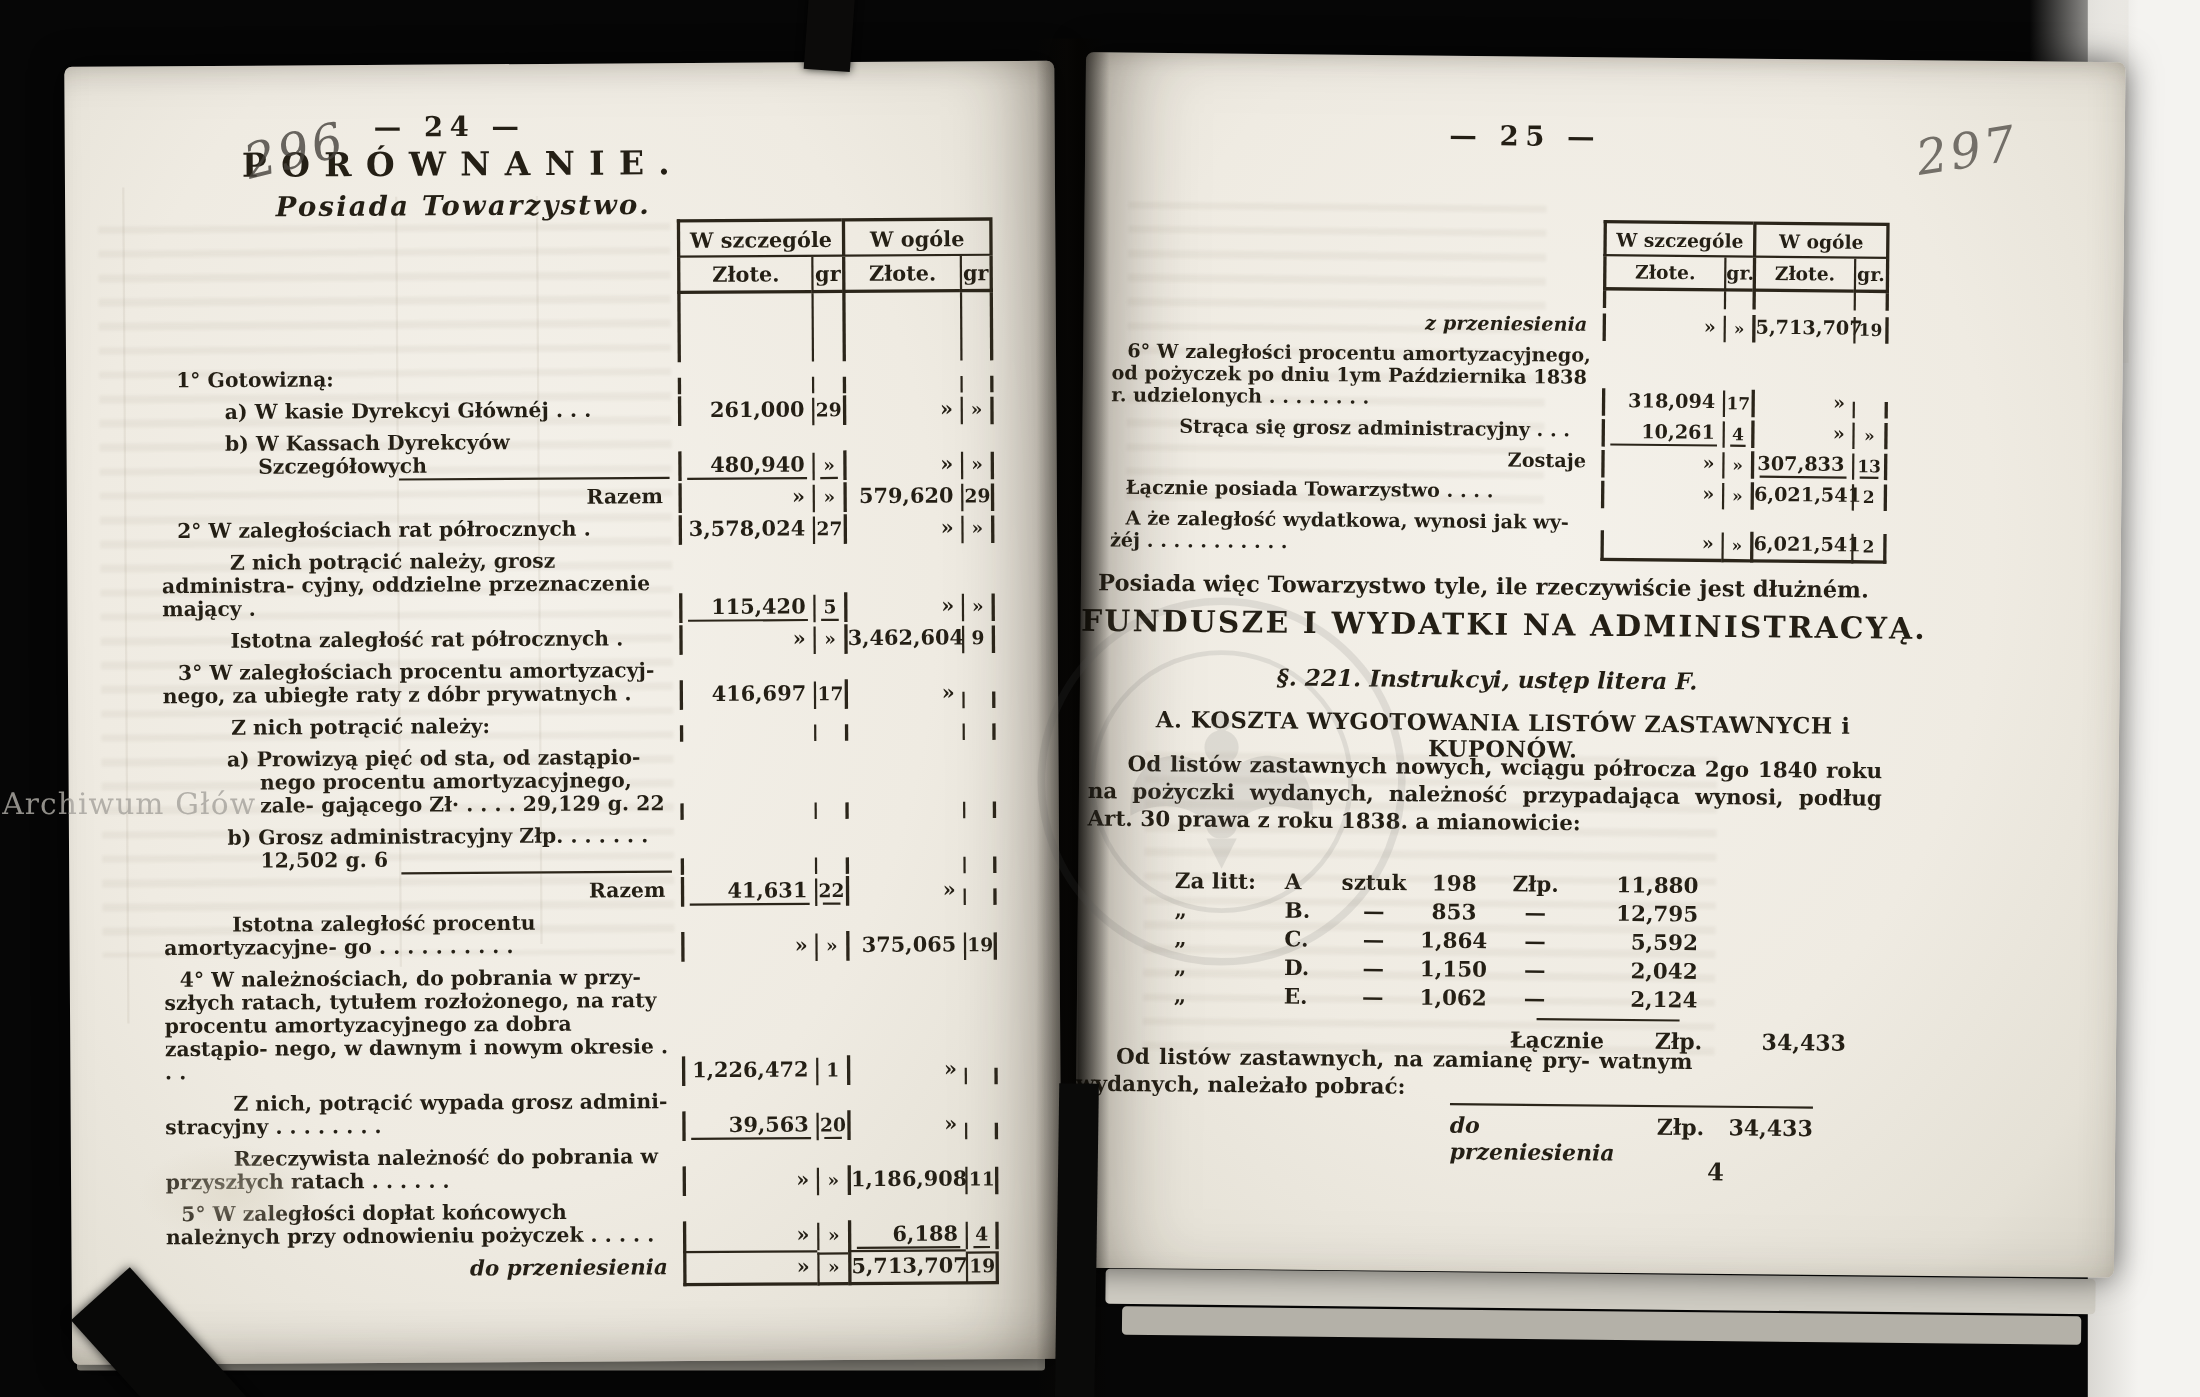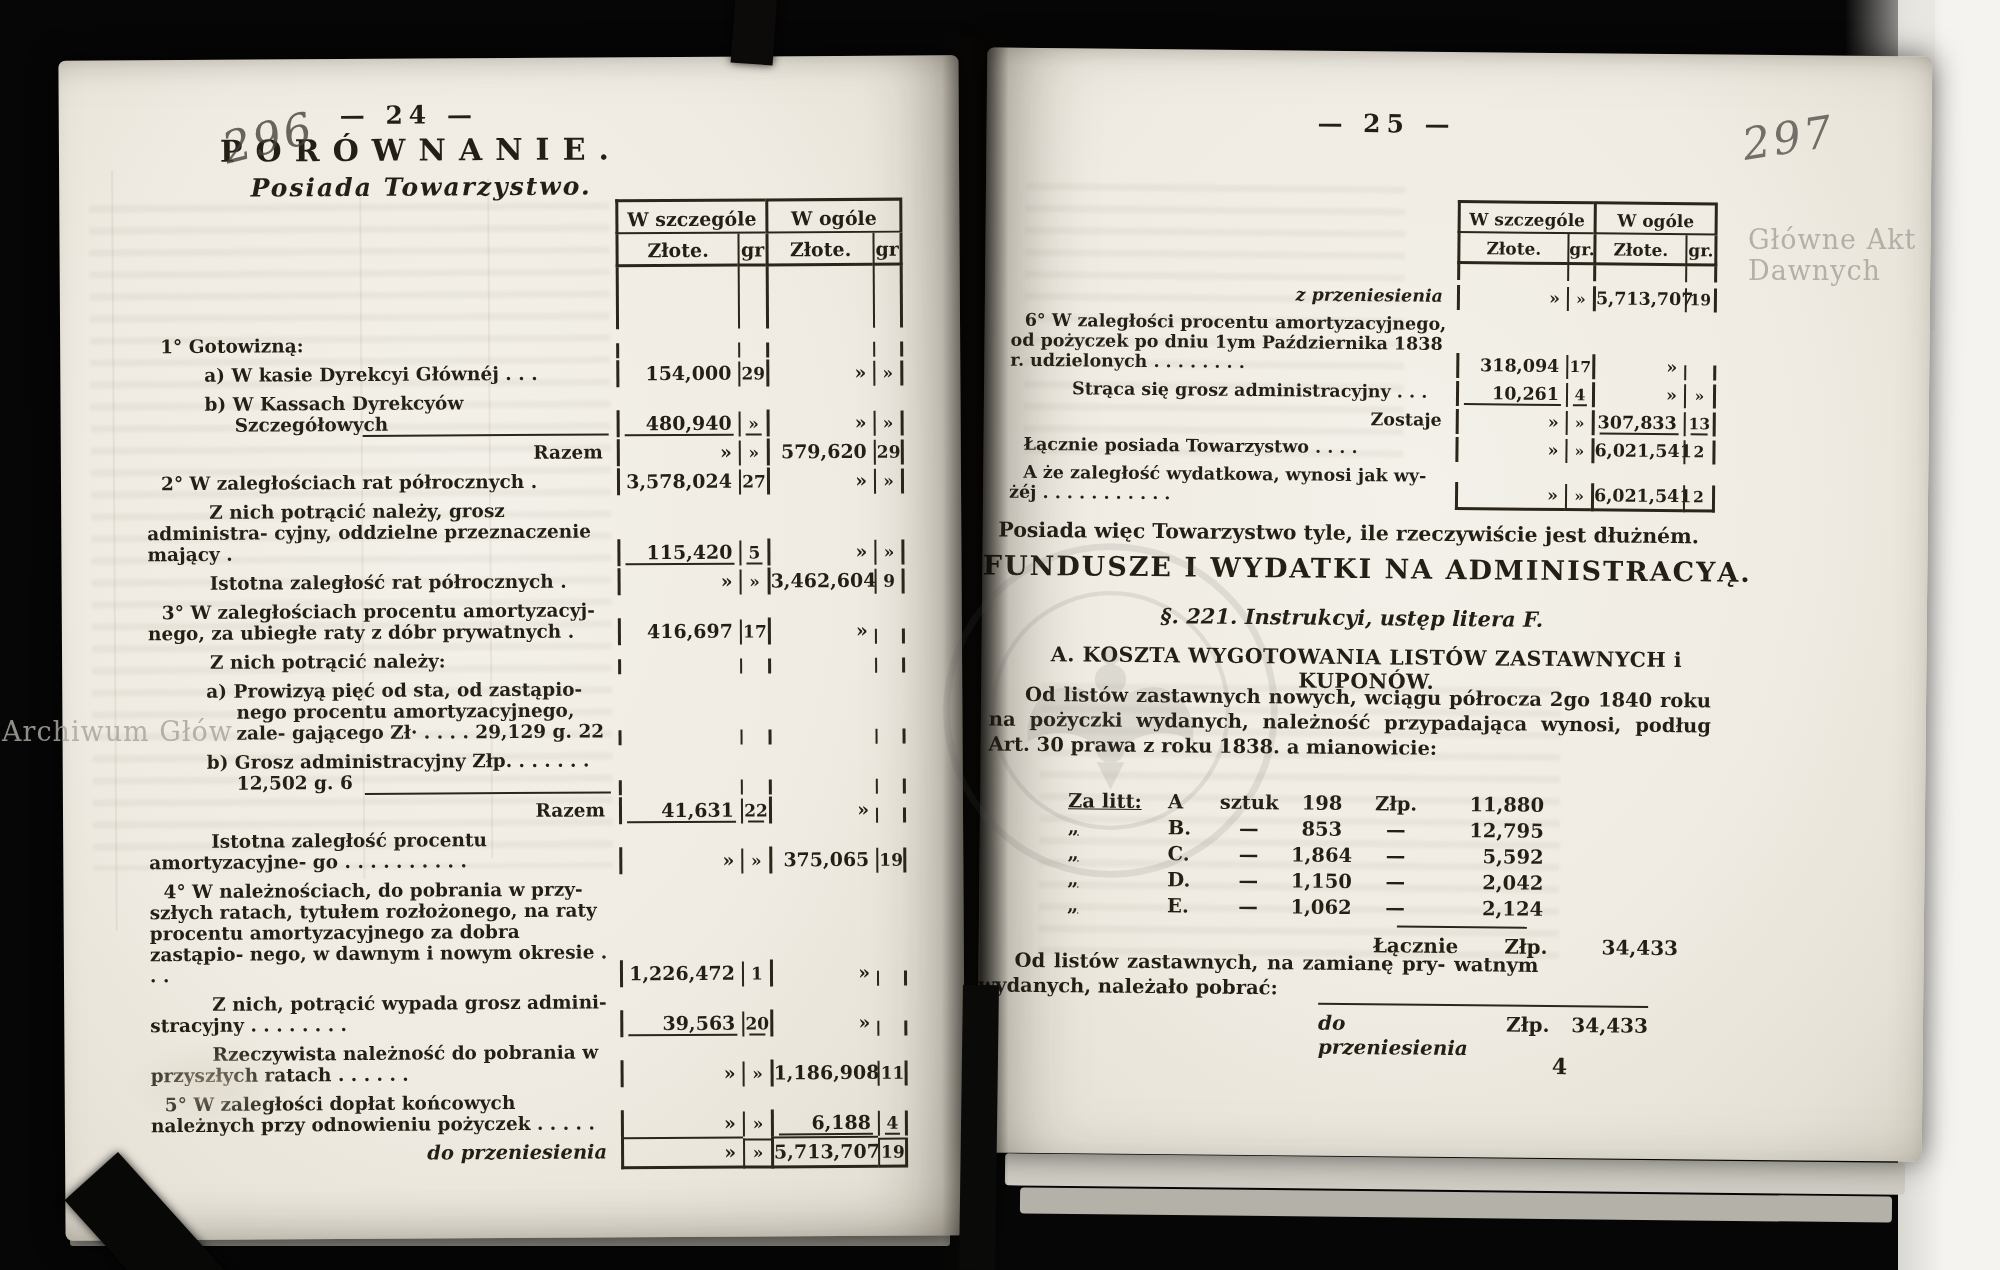--- a/index.html
+++ b/index.html
@@ -78,21 +78,21 @@
   
   .rp-note{position:absolute;left:8px;top:470px;width:716px;text-align:center;font-weight:700;font-size:20.5px;}
   .rp-heading{position:absolute;left:0;top:502px;width:770px;text-align:center;font-weight:700;font-size:27px;letter-spacing:2px;}
   .rp-ref{position:absolute;left:0;top:554px;width:740px;text-align:center;font-weight:700;font-style:italic;font-size:21px;}
   .rp-subheading{position:absolute;left:0;top:594px;width:770px;text-align:center;font-weight:700;font-size:20.5px;letter-spacing:.5px;}
   .rp-para{font-weight:700;font-size:19.5px;line-height:25px;text-align:justify;}
   .rp-para1{position:absolute;left:8px;top:634px;width:722px;text-indent:36px;}
   .rp-para2{position:absolute;left:0;top:900px;width:560px;text-indent:36px;}
   .littlist{position:absolute;left:88px;top:740px;width:560px;}
   .litt-row{display:grid;grid-template-columns:100px 46px 70px 76px 72px 112px;font-weight:700;font-size:19.5px;line-height:26px;}
-  .lc1{text-align:left;text-decoration:underline;}
+  .lc1{text-align:left;}
   .lc2{text-align:left;}
   .lc3{text-align:center;}
   .lc4{text-align:center;}
   .lc5{text-align:center;}
   .lc6{text-align:right;}
   .totrule{width:130px;margin:4px 0 4px 330px;border-bottom:2.5px solid var(--bd);}
   .litt-total{display:flex;font-weight:700;font-size:20px;margin-top:6px;}
   .litt-total .t1{margin-left:306px;}
   .litt-total .t2{margin-left:46px;}
   .litt-total .t3{margin-left:54px;}
@@ -146,21 +146,21 @@
         <div class="n1 sp"></div>
         <div class="g1 sp"></div>
         <div class="n2 sp"></div>
         <div class="g2 sp"></div>
         <div class="lab ti1">1° Gotowizną:</div>
         <div class="n1 num"></div>
         <div class="g1 grc"></div>
         <div class="n2 num"></div>
         <div class="g2 grc"></div>
         <div class="lab tsub">a) W kasie Dyrekcyi Głównéj  .   .   .</div>
-        <div class="n1 num">154,000</div>
+        <div class="n1 num">261,000</div>
         <div class="g1 grc">29</div>
         <div class="n2 num">»</div>
         <div class="g2 grc">»</div>
         <div class="lab tsub ul-lab">b) W Kassach Dyrekcyów Szczegółowych</div>
         <div class="n1 num ul">480,940</div>
         <div class="g1 grc ul">»</div>
         <div class="n2 num">»</div>
         <div class="g2 grc">»</div>
         <div class="lab tra">Razem</div>
         <div class="n1 num">»</div>
@@ -369,14 +369,13 @@
   </svg>
 
   <div class="gutter"></div>
   <div class="spine-band"></div>
   <div class="ribbon-top"></div>
   <div class="ribbon-bl"></div>
 
   <div class="folio folio-l">296</div>
   <div class="folio folio-r">297</div>
   <div class="wm-text wm-left">Archiwum Głów</div>
-  <div class="wm-text wm-right">Główne Akt Dawnych</div>
 </div>
 
 </body></html>

